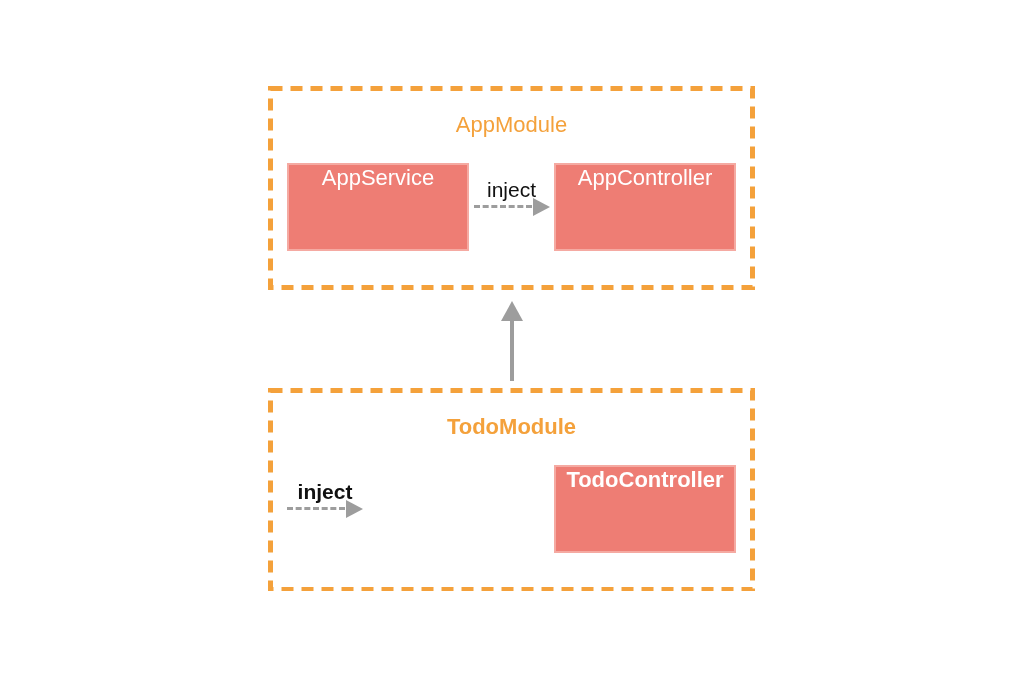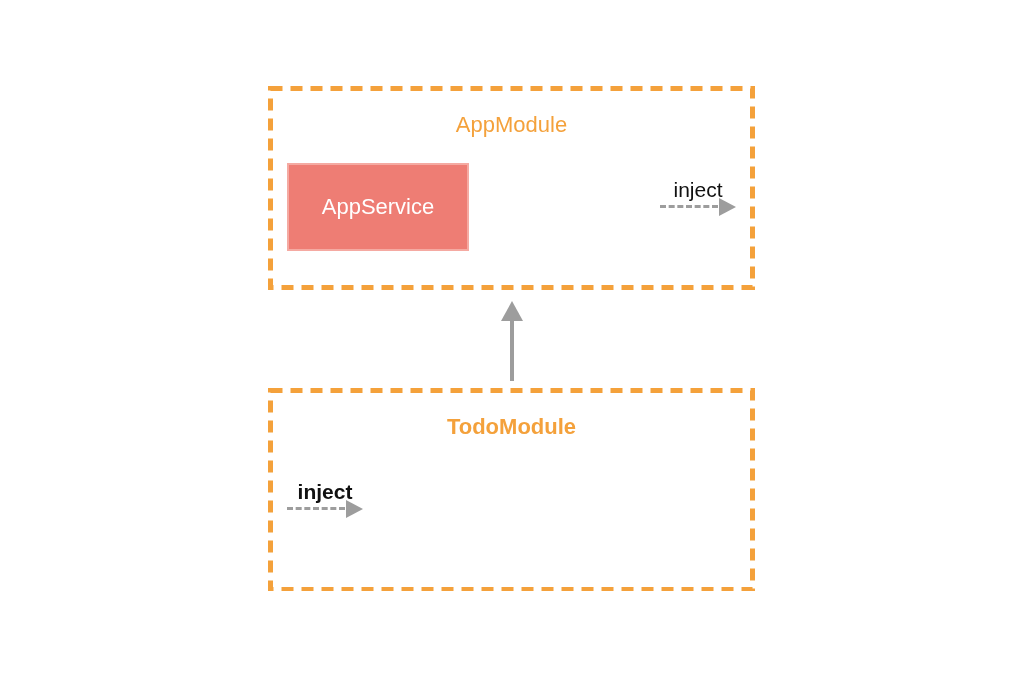--- a/index.html
+++ b/index.html
@@ -63,21 +63,20 @@
     align-items: center;
     margin: 25px 14px 0 14px;
     height: 88px;
   }
   .node {
     width: 182px;
     height: 88px;
     background: var(--node-pink);
     border: 2px solid var(--node-pink-border);
     display: flex;
-    align-items: center;
     justify-content: center;
     color: var(--node-text);
     font-size: 22px;
   }
   .edge {
     position: relative;
     width: 76px;
     height: 88px;
   }
   .edge-label {
@@ -147,20 +146,23 @@
       <div class="module-title">AppModule</div>
       <div class="node-row">
         <div class="node">
           <span>AppService</span>
         </div>
         <div class="edge">
           <span class="edge-label">inject</span>
           <span class="edge-line"></span>
           <span class="edge-head"></span>
         </div>
+        <div class="node">
+          <span>AppController</span>
+        </div>
       </div>
     </div>
   </div>
 
   <div class="module-arrow">
     <span class="module-arrow-head"></span>
     <span class="module-arrow-stem"></span>
   </div>
 
   <div class="module todo">
@@ -168,17 +170,20 @@
       <rect x="2.5" y="2.5" width="482" height="199"></rect>
     </svg>
     <div class="module-inner">
       <div class="module-title">TodoModule</div>
       <div class="node-row">
         <div class="edge">
           <span class="edge-label">inject</span>
           <span class="edge-line"></span>
           <span class="edge-head"></span>
         </div>
+        <div class="node">
+          <span>TodoController</span>
+        </div>
       </div>
     </div>
   </div>
 
 </div>
 
 </body></html>

